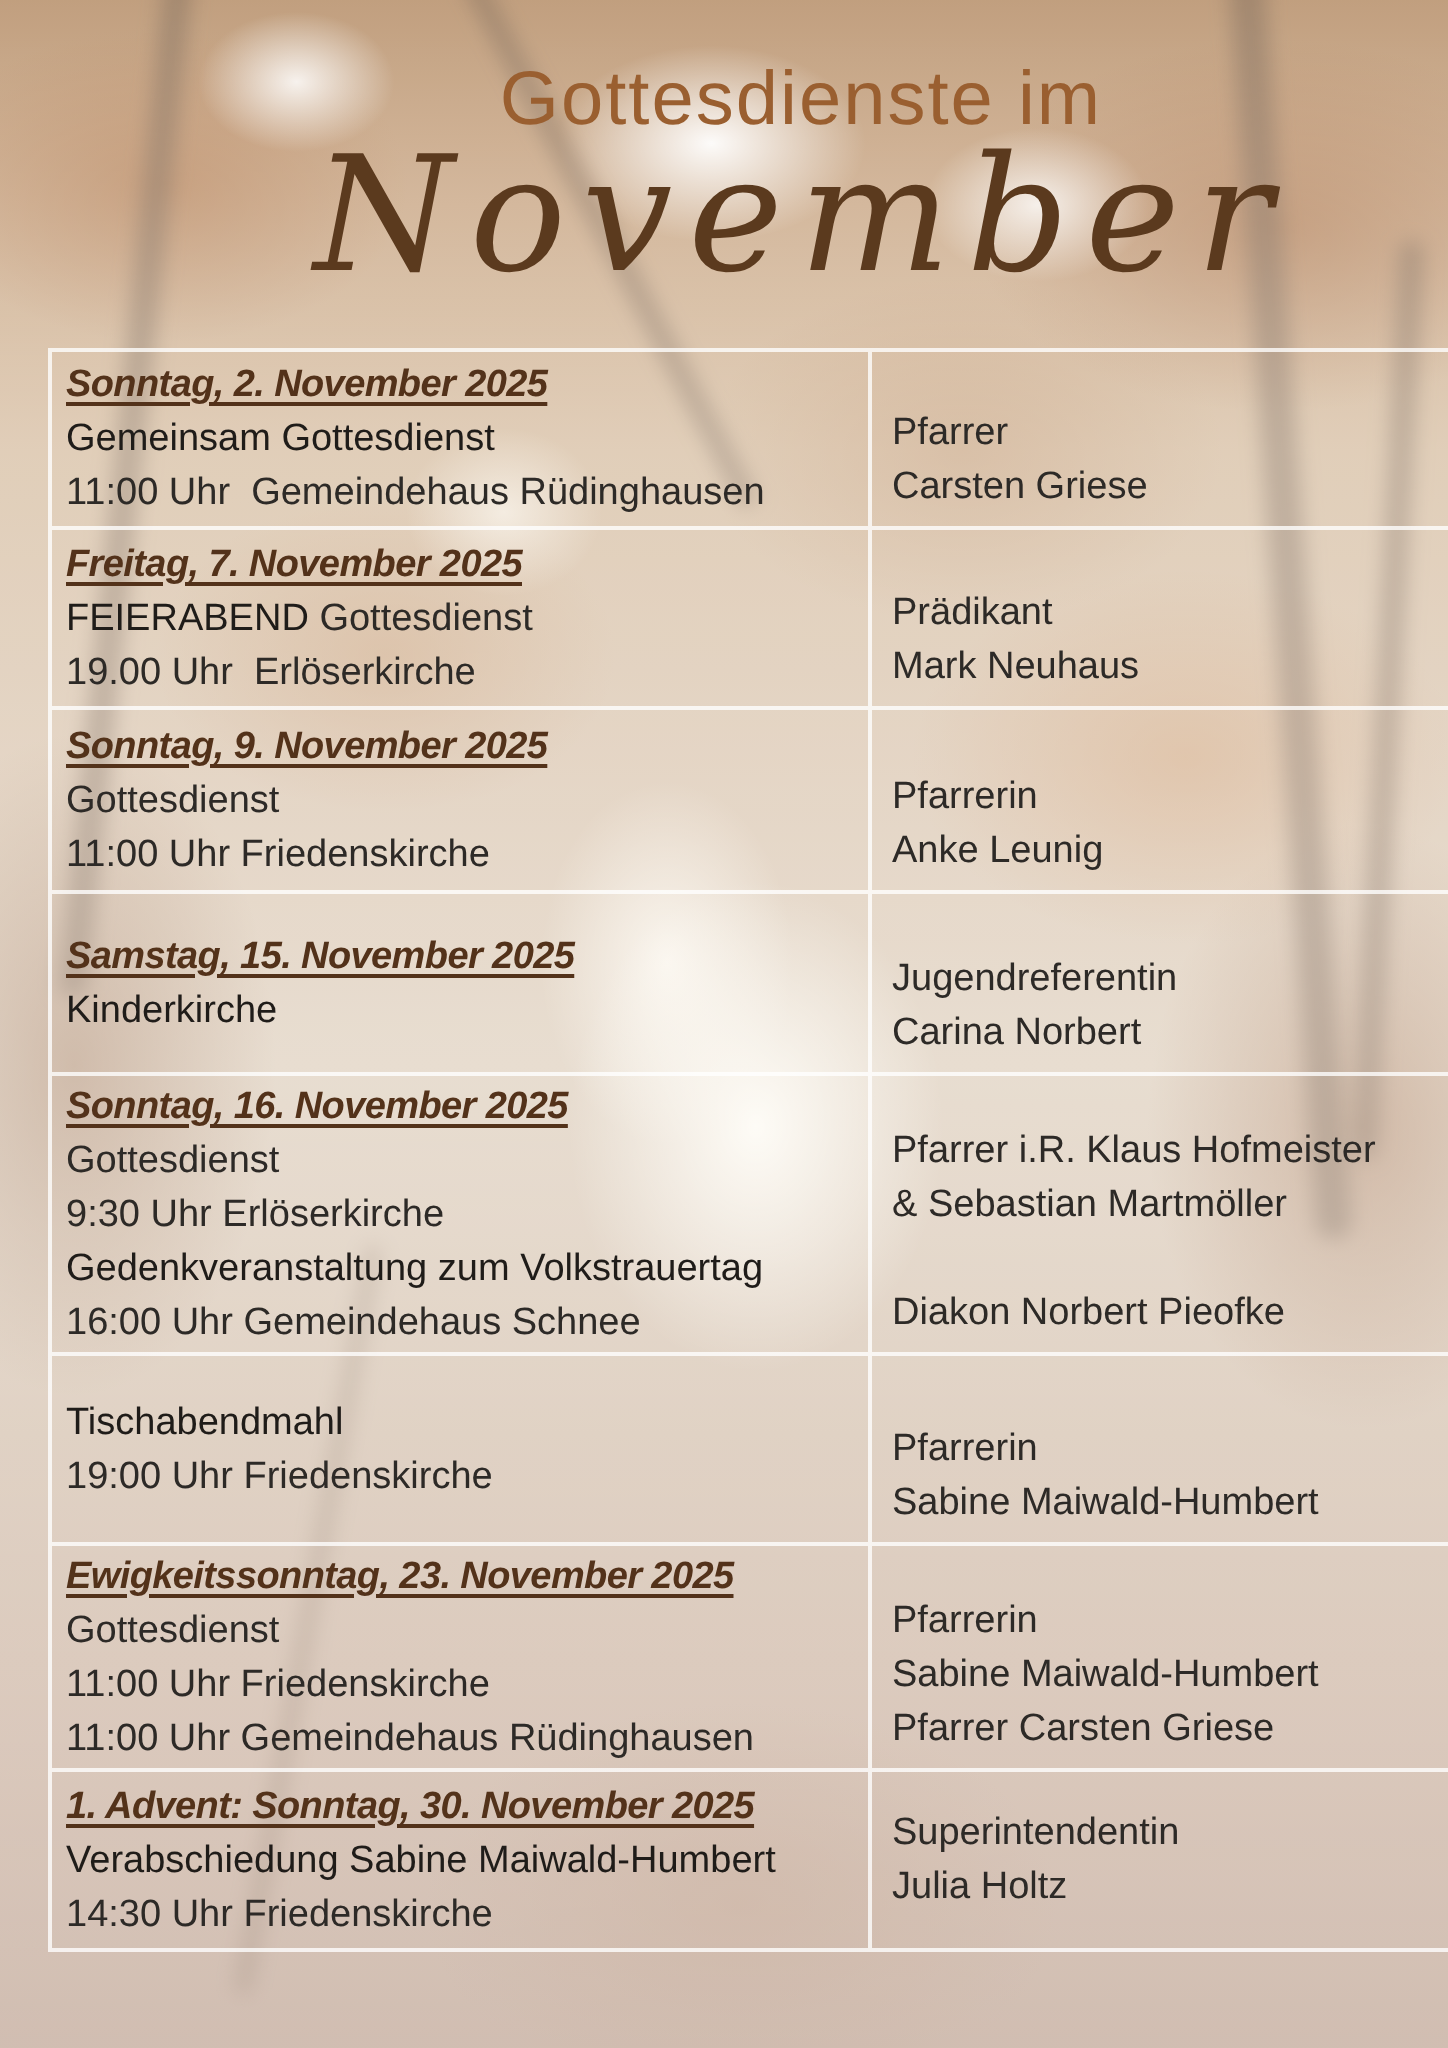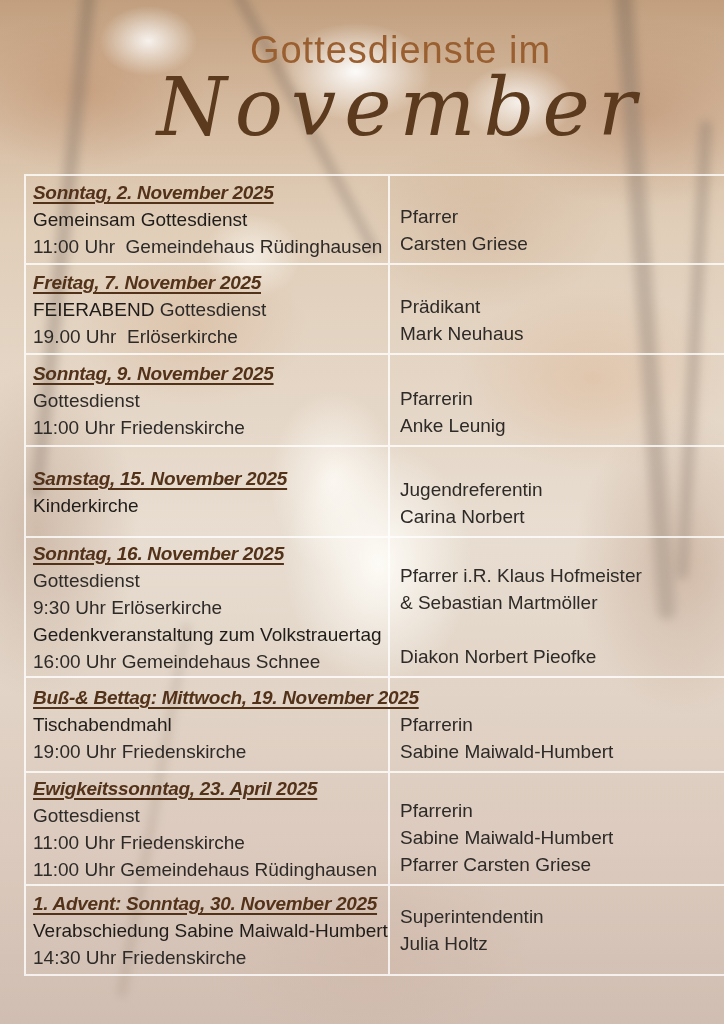--- a/index.html
+++ b/index.html
@@ -38,21 +38,21 @@
   .header{position:absolute;left:0;right:0;top:30px;text-align:center;transform:translateX(30px);}
   .title{font-size:38px;font-weight:400;letter-spacing:1px;color:var(--title-color);line-height:1.1;}
   .month{font-family:"DejaVu Serif",serif;font-style:italic;font-size:80px;line-height:.95;
          letter-spacing:8px;color:var(--month-color);margin-top:-2px;}
 
   
   .table{position:absolute;left:24px;top:174px;width:700px;
          border-top:2px solid var(--line-color);border-left:2px solid var(--line-color);}
   .row{display:flex;border-bottom:2px solid var(--line-color);}
   .cell{display:flex;flex-direction:column;justify-content:center;}
-  .cell.left{width:364px;border-right:2px solid var(--line-color);padding:0 8px 0 7px;box-sizing:border-box;}
+  .cell.left{width:410px;border-right:2px solid var(--line-color);padding:0 8px 0 7px;box-sizing:border-box;}
   .cell.right{flex:1;padding:0 4px 6px 10px;box-sizing:border-box;justify-content:flex-end;}
   .cell.right.center{justify-content:center;padding-bottom:0;}
   .date{font-size:19px;font-weight:700;font-style:italic;letter-spacing:-0.3px;
         color:var(--date-color);line-height:27px;white-space:pre;
         text-decoration:underline;text-decoration-thickness:2px;text-underline-offset:3px;}
   .line{font-size:19px;color:var(--text-color);line-height:27px;white-space:pre;min-height:27px;}
   .line b{font-weight:400;color:var(--bold-color);}
 </style>
 </head>
 <body>
@@ -126,32 +126,31 @@
         </div>
         <div class="cell right">
           <div class="line">Pfarrer i.R. Klaus Hofmeister</div>
           <div class="line">&amp; Sebastian Martmöller</div>
           <div class="line"></div>
           <div class="line">Diakon Norbert Pieofke</div>
         </div>
       </div>
       <div class="row" style="height: 93px;">
         <div class="cell left">
-          <div class="date">Buß-&amp; Bettag: Mittwoch, 19. November 2025</div>
           <div class="line"><b>Tischabendmahl</b></div>
           <div class="line"><span>19:00 Uhr Friedenskirche</span></div>
         </div>
         <div class="cell right">
           <div class="line">Pfarrerin</div>
           <div class="line">Sabine Maiwald-Humbert</div>
         </div>
       </div>
       <div class="row" style="height: 111px;">
         <div class="cell left">
-          <div class="date">Ewigkeitssonntag, 23. April 2025</div>
+          <div class="date">Ewigkeitssonntag, 23. November 2025</div>
           <div class="line"><span>Gottesdienst</span></div>
           <div class="line"><span>11:00 Uhr Friedenskirche</span></div>
           <div class="line"><span>11:00 Uhr Gemeindehaus Rüdinghausen</span></div>
         </div>
         <div class="cell right">
           <div class="line">Pfarrerin</div>
           <div class="line">Sabine Maiwald-Humbert</div>
           <div class="line">Pfarrer Carsten Griese</div>
         </div>
       </div>

